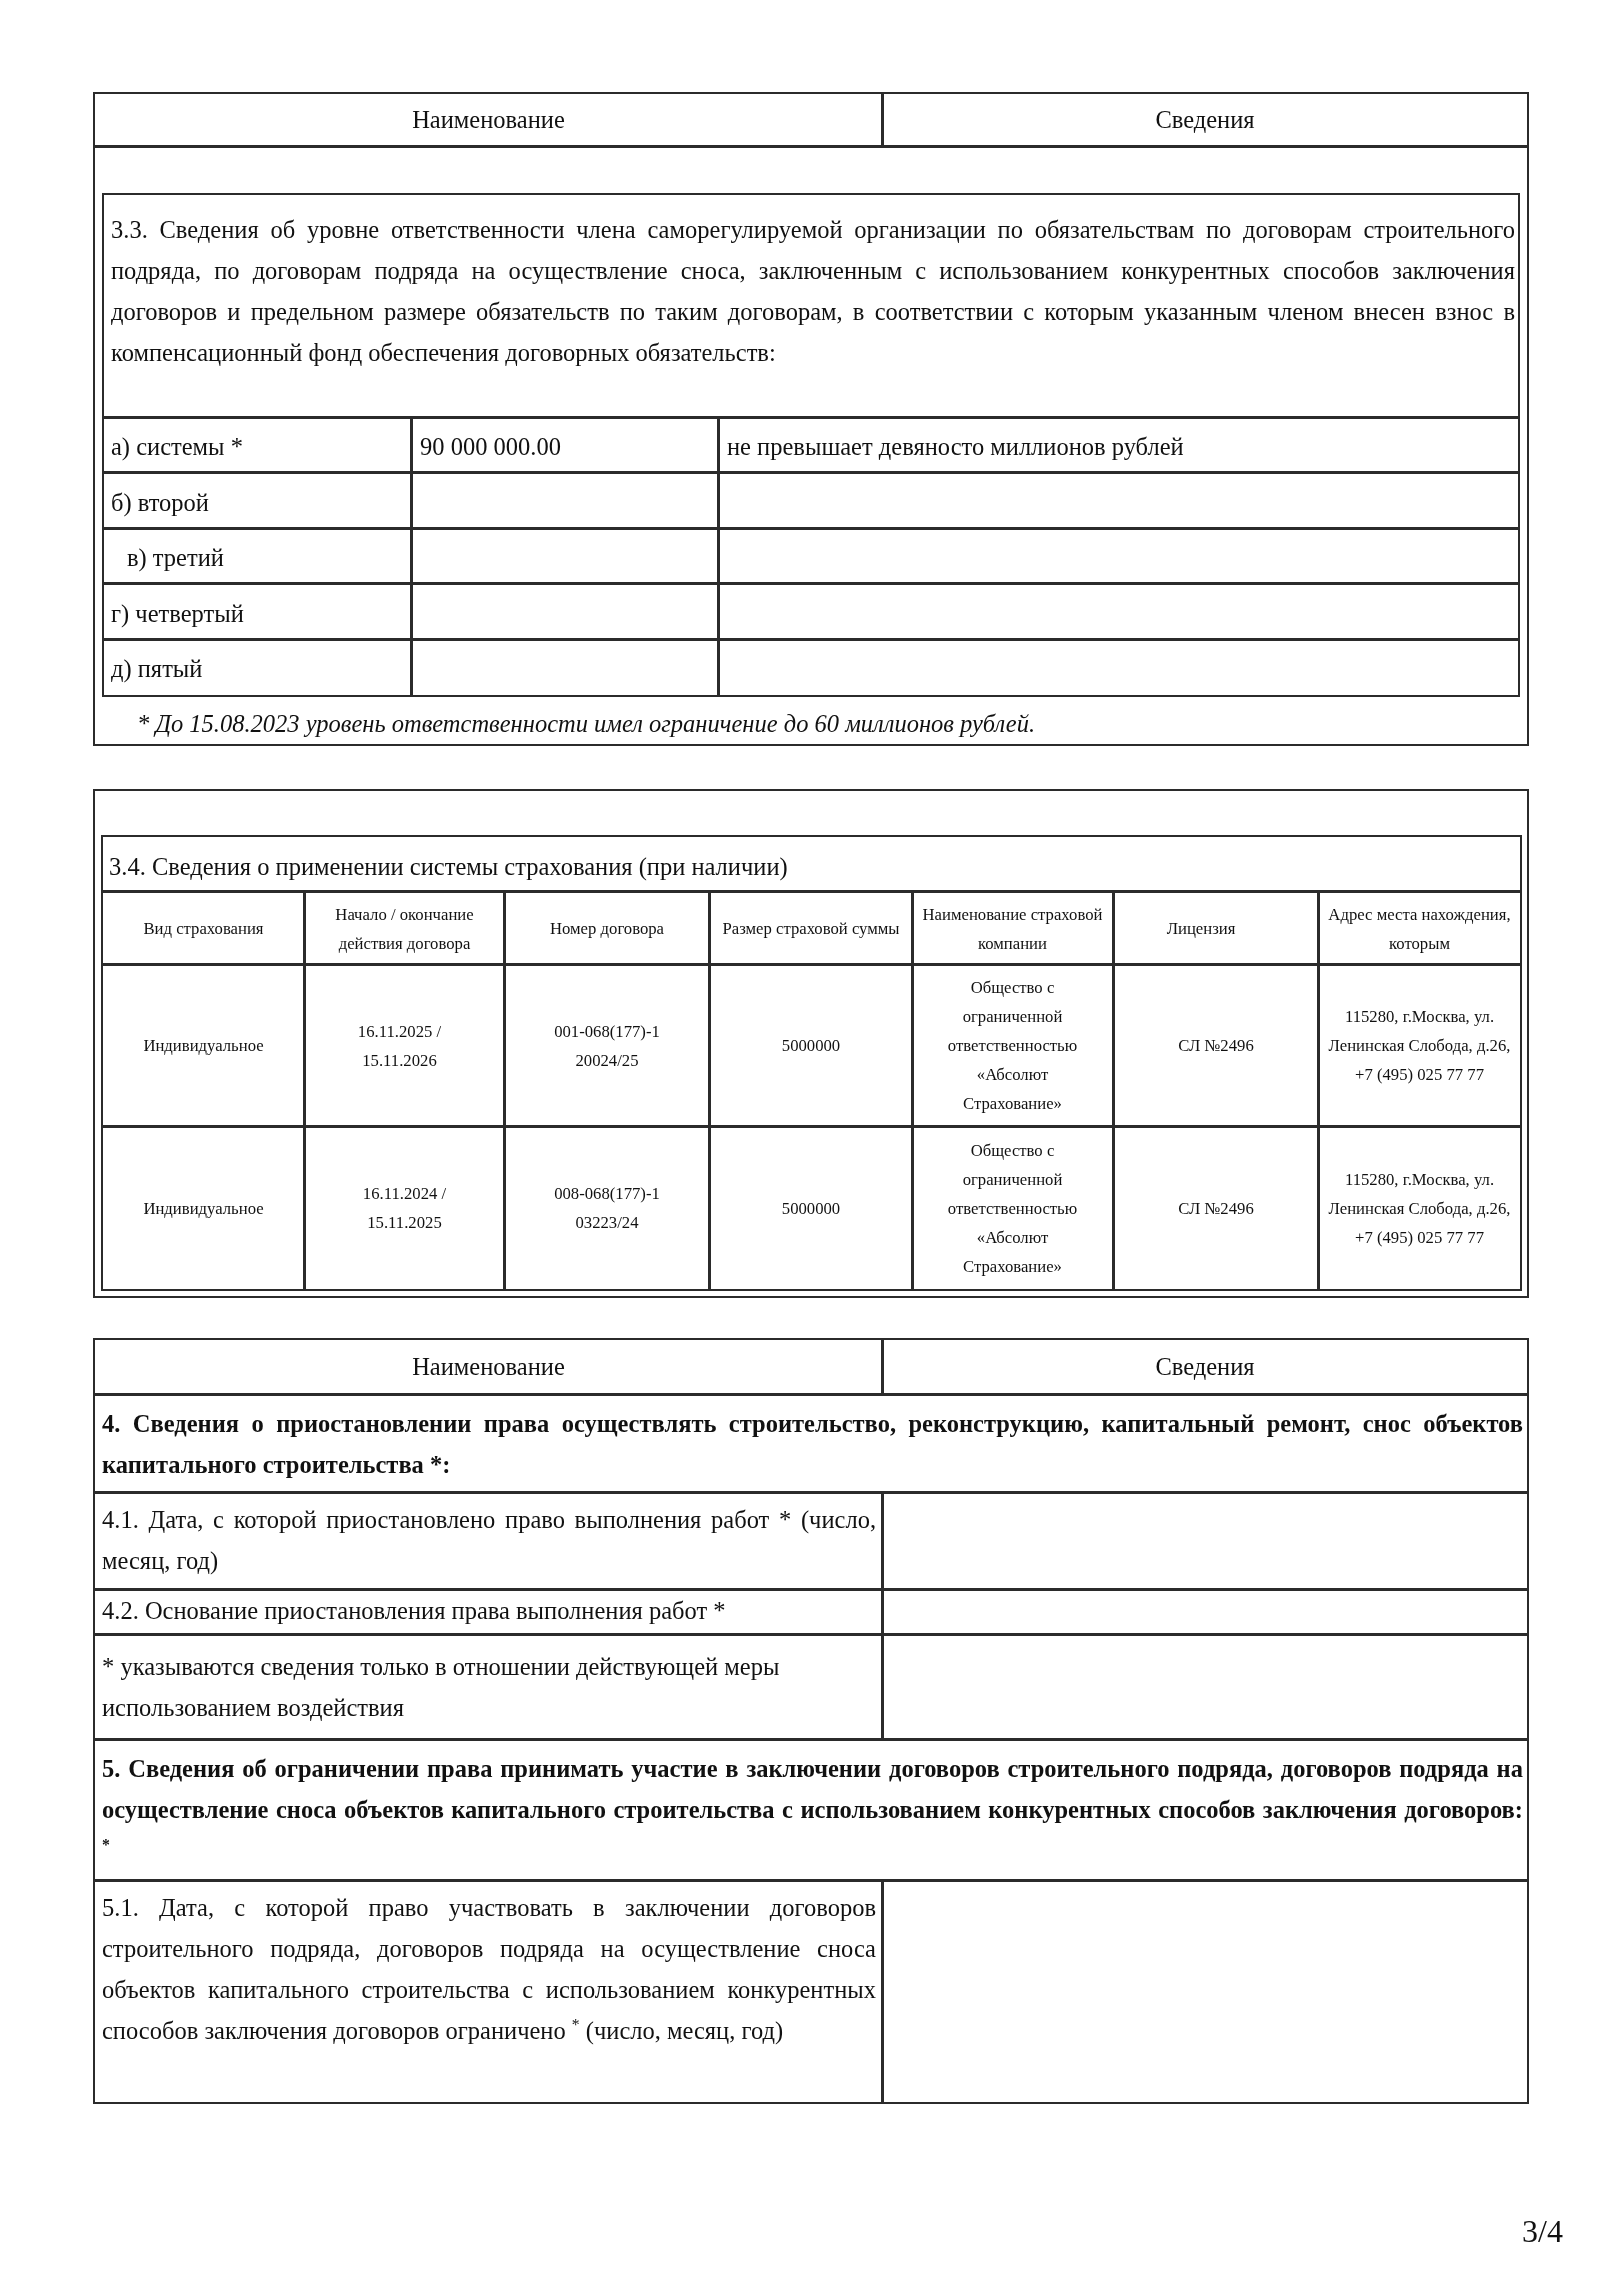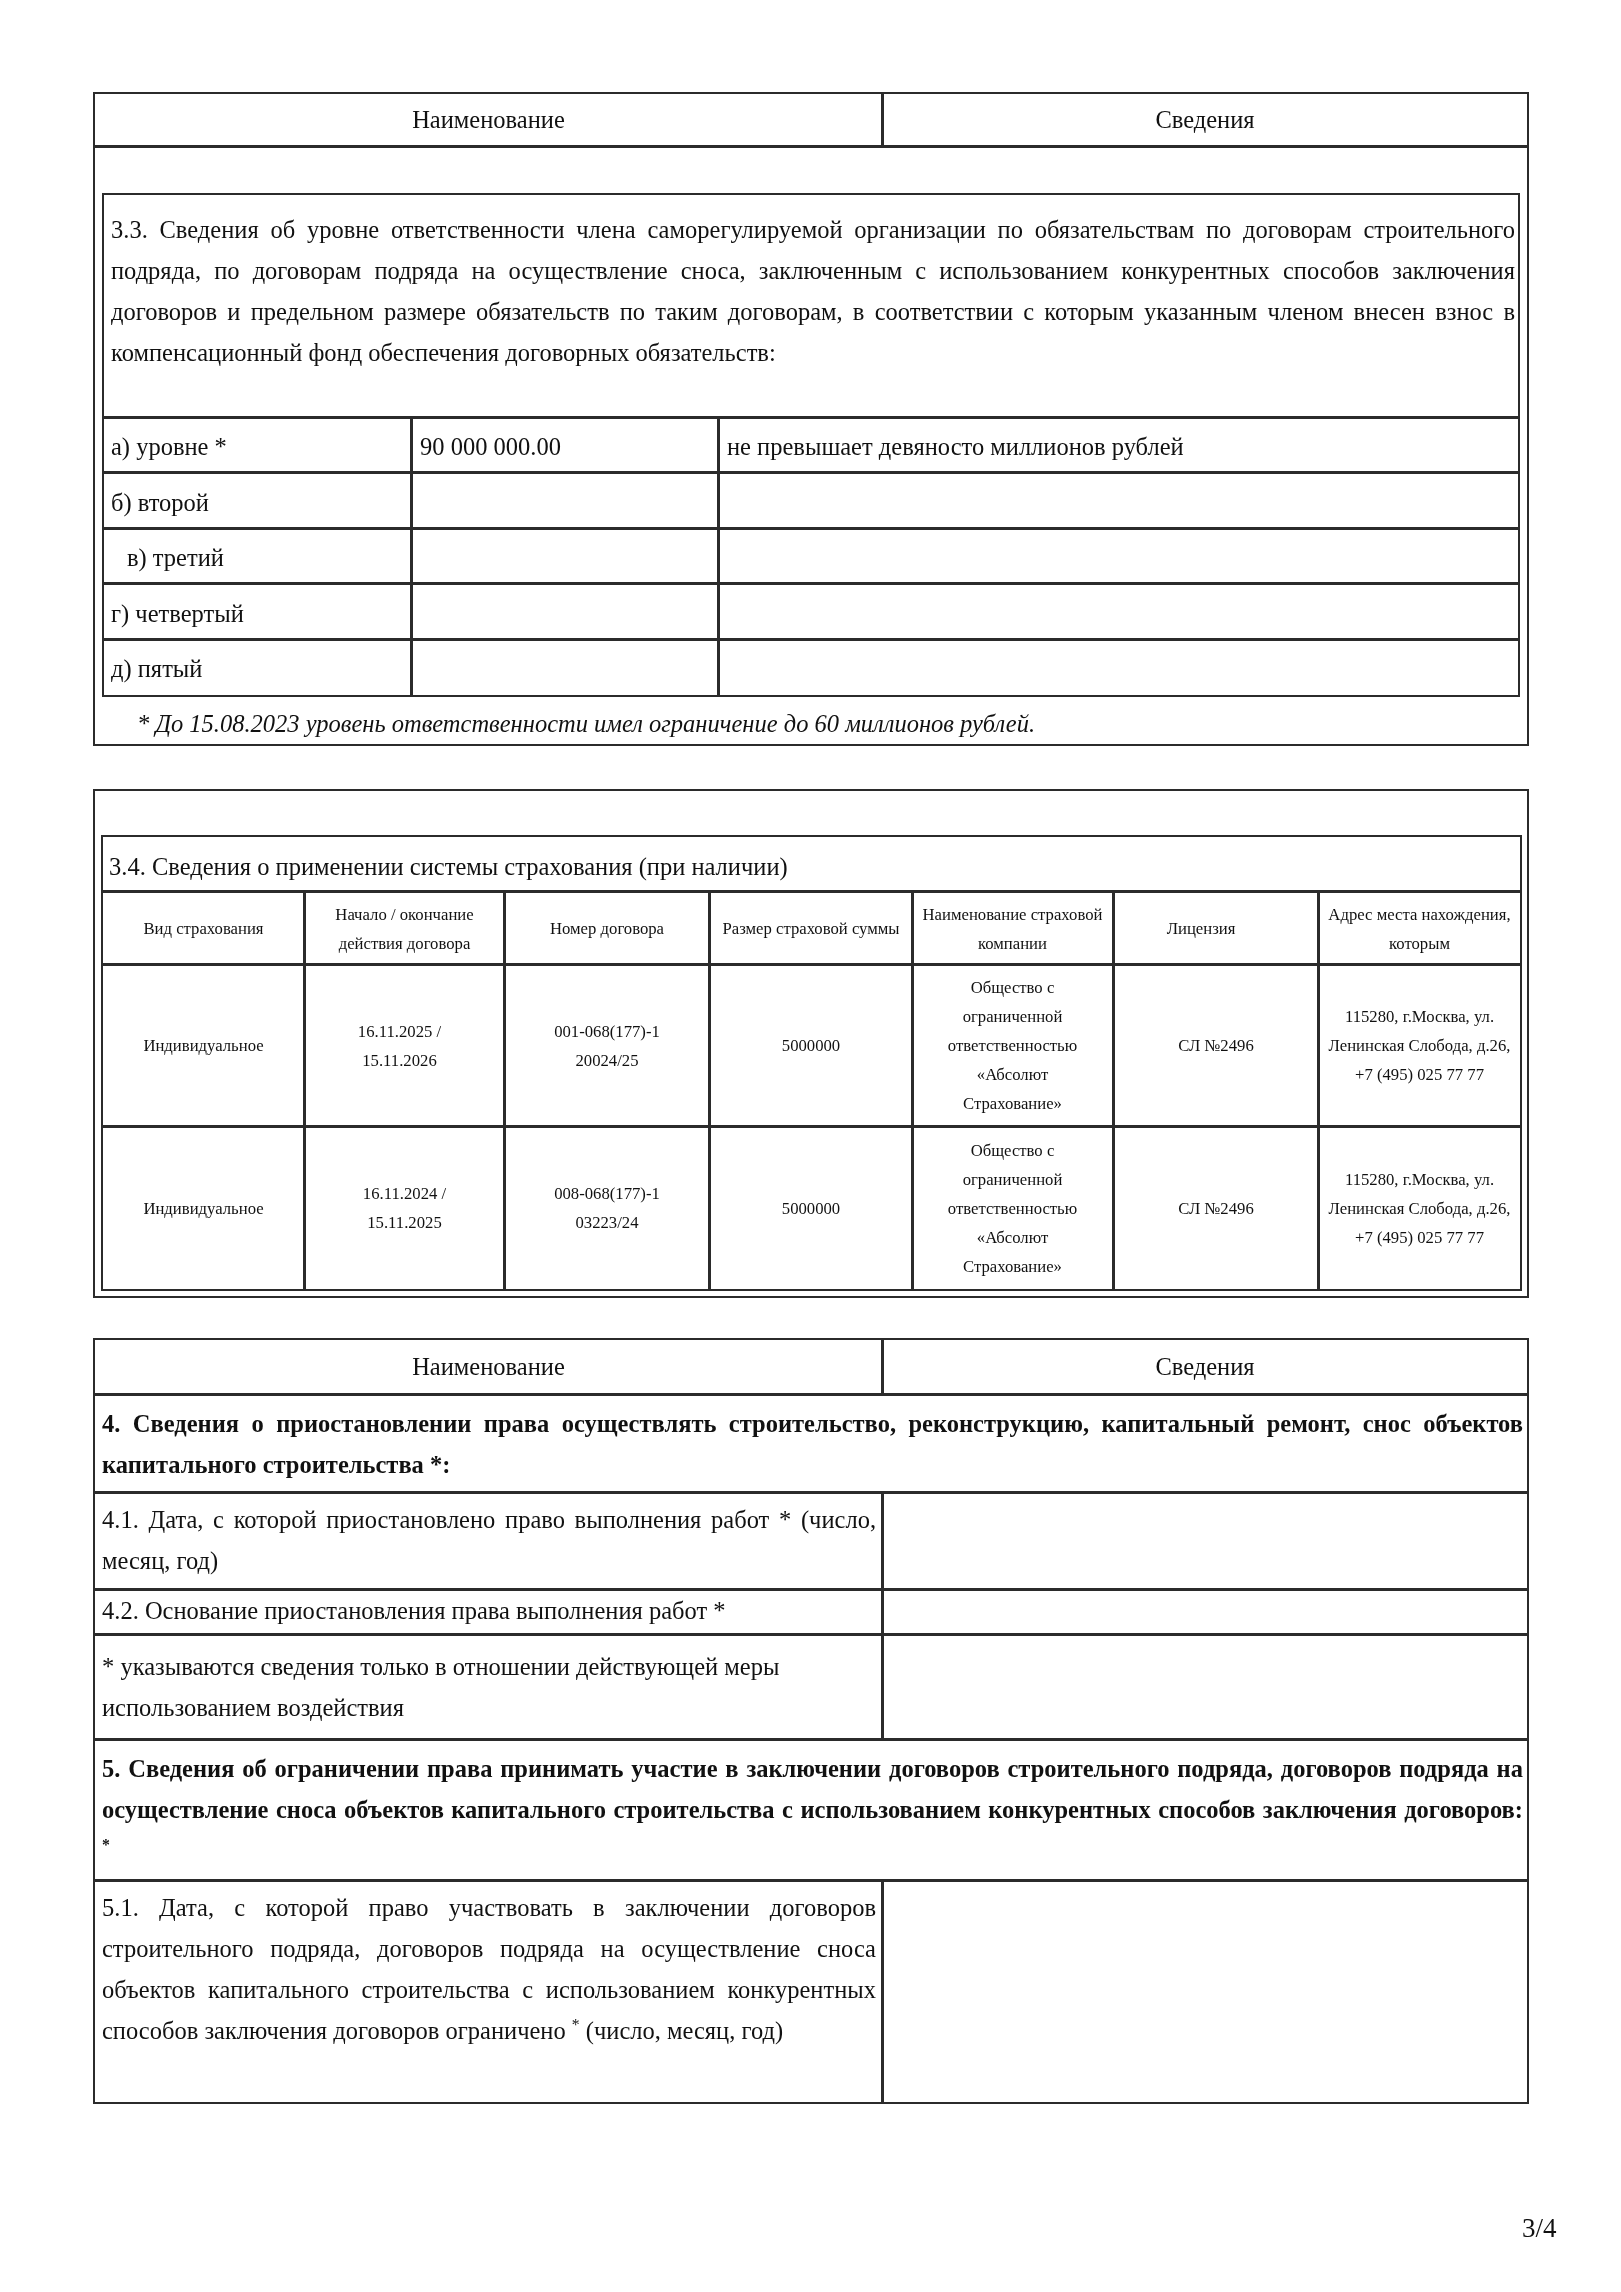--- a/index.html
+++ b/index.html
@@ -10,42 +10,42 @@
   .hl { position:absolute; height:2.9px; background:#2b2b2b; }
   .vl { position:absolute; width:2.9px; background:#2b2b2b; }
   .txt { position:absolute; font-size:24.5px; line-height:41px; }
   .just { text-align:justify; text-align-last:left; }
   .ctr { text-align:center; }
   .bold { font-weight:bold; }
   .ital { font-style:italic; }
   .cell { position:absolute; display:flex; align-items:center; justify-content:center;
           text-align:center; font-size:16.7px; line-height:29px; box-sizing:border-box; padding:0 3.9px; }
   .sup { font-size:15.7px; vertical-align:super; line-height:0; }
-  .pageno { position:absolute; font-size:27px; }
+  .pageno { position:absolute; font-size:32px; }
 </style>
 </head>
 <body>
 
 <div class="abs bd" style="left:93px;top:92px;width:1436px;height:654px;"></div>
 <div class="hl" style="left:93px;top:145px;width:1436px;"></div>
 <div class="vl" style="left:881px;top:92px;height:55px;"></div>
 <div class="txt ctr" style="left:96px;top:99px;width:785px;">Наименование</div>
 <div class="txt ctr" style="left:884px;top:99px;width:642px;">Сведения</div>
 
 <div class="abs bd" style="left:102px;top:193px;width:1418px;height:504px;"></div>
 <div class="txt just" style="left:111px;top:209px;width:1404px;">3.3. Сведения об уровне ответственности члена саморегулируемой организации по обязательствам по договорам строительного подряда, по договорам подряда на осуществление сноса, заключенным с использованием конкурентных способов заключения договоров и предельном размере обязательств по таким договорам, в соответствии с которым указанным членом внесен взнос в компенсационный фонд обеспечения договорных обязательств:</div>
 <div class="hl" style="left:102px;top:416px;width:1418px;"></div>
 <div class="hl" style="left:102px;top:471px;width:1418px;"></div>
 <div class="hl" style="left:102px;top:527px;width:1418px;"></div>
 <div class="hl" style="left:102px;top:582px;width:1418px;"></div>
 <div class="hl" style="left:102px;top:638px;width:1418px;"></div>
 <div class="vl" style="left:410px;top:416px;height:281px;"></div>
 <div class="vl" style="left:717px;top:416px;height:281px;"></div>
 
-<div class="txt" style="left:111px;top:426px;">а) уровне *</div>
+<div class="txt" style="left:111px;top:426px;">а) системы *</div>
 <div class="txt" style="left:420px;top:426px;">90 000 000.00</div>
 <div class="txt" style="left:727px;top:426px;">не превышает девяносто миллионов рублей</div>
 <div class="txt" style="left:111px;top:482px;">б) второй</div>
 <div class="txt" style="left:127px;top:537px;">в) третий</div>
 <div class="txt" style="left:111px;top:593px;">г) четвертый</div>
 <div class="txt" style="left:111px;top:648px;">д) пятый</div>
 
 <div class="txt ital" style="left:137px;top:703px;">* До 15.08.2023 уровень ответственности имел ограничение до 60 миллионов рублей.</div>
 
 <div class="abs bd" style="left:93px;top:789px;width:1436px;height:509px;"></div>

